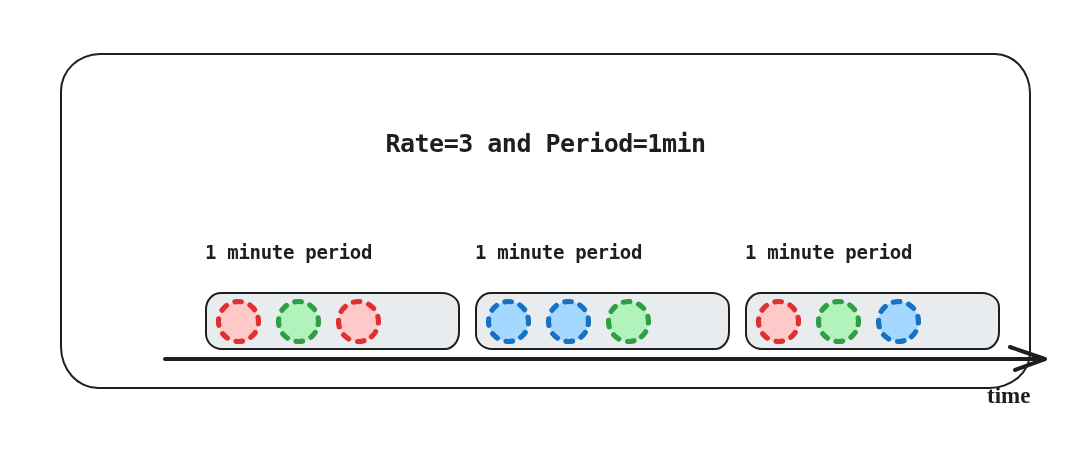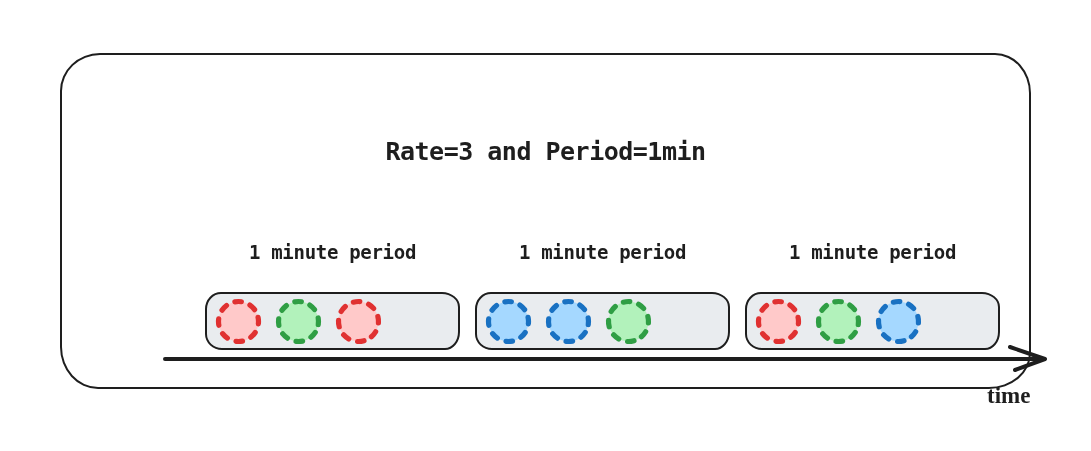--- a/index.html
+++ b/index.html
@@ -10,29 +10,28 @@
   .outer-box{
     position:absolute;left:60px;top:53px;width:967px;height:332px;
     border:2.6px solid #1e1e1e;
     border-radius:40px 36px 42px 38px / 38px 40px 36px 42px;
     background:#ffffff;
   }
   .title{
     position:absolute;left:0;right:0;top:74px;
     text-align:center;font-size:25px;font-weight:bold;letter-spacing:-0.5px;
     white-space:pre;
-    margin-top:8px;
   }
   .periods-row{
     position:absolute;left:143px;top:184px;
     display:flex;gap:15px;align-items:flex-start;
   }
   .period-group{width:255px;}
   .period-label{
-    text-align:center;font-size:19px;font-weight:bold;letter-spacing:-0.3px;
+    font-size:19px;font-weight:bold;letter-spacing:-0.3px;
     height:26px;line-height:26px;margin-bottom:27px;white-space:pre;
   }
   .period-box{
     box-sizing:border-box;height:58px;
     border:2.6px solid #1e1e1e;
     border-radius:16px 18px 15px 17px / 17px 15px 18px 16px;
     display:flex;align-items:center;gap:11px;padding-left:7px;
   }
   .request{width:49px;height:49px;flex:0 0 auto;}
   .request:nth-child(1){transform:rotate(-12deg);}

